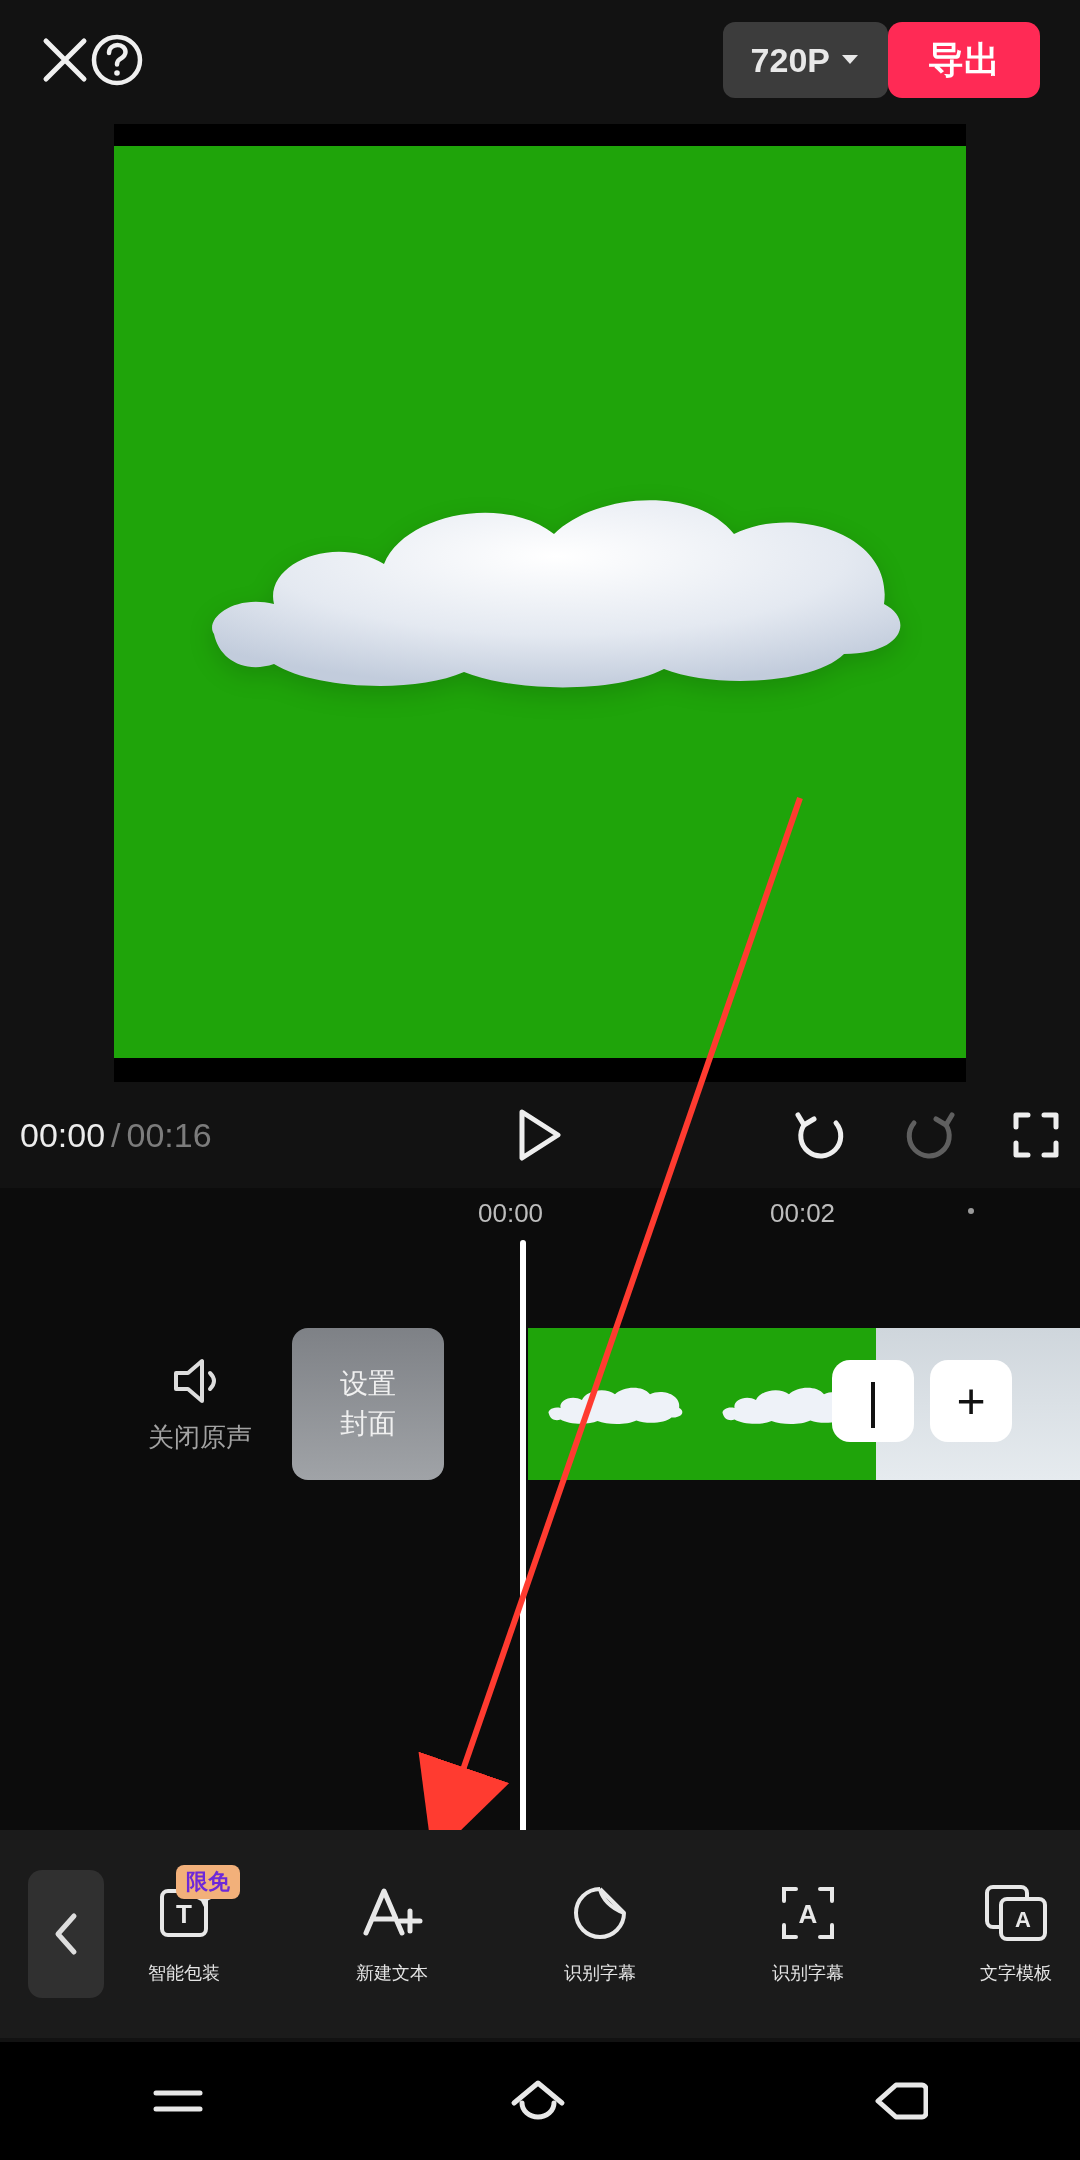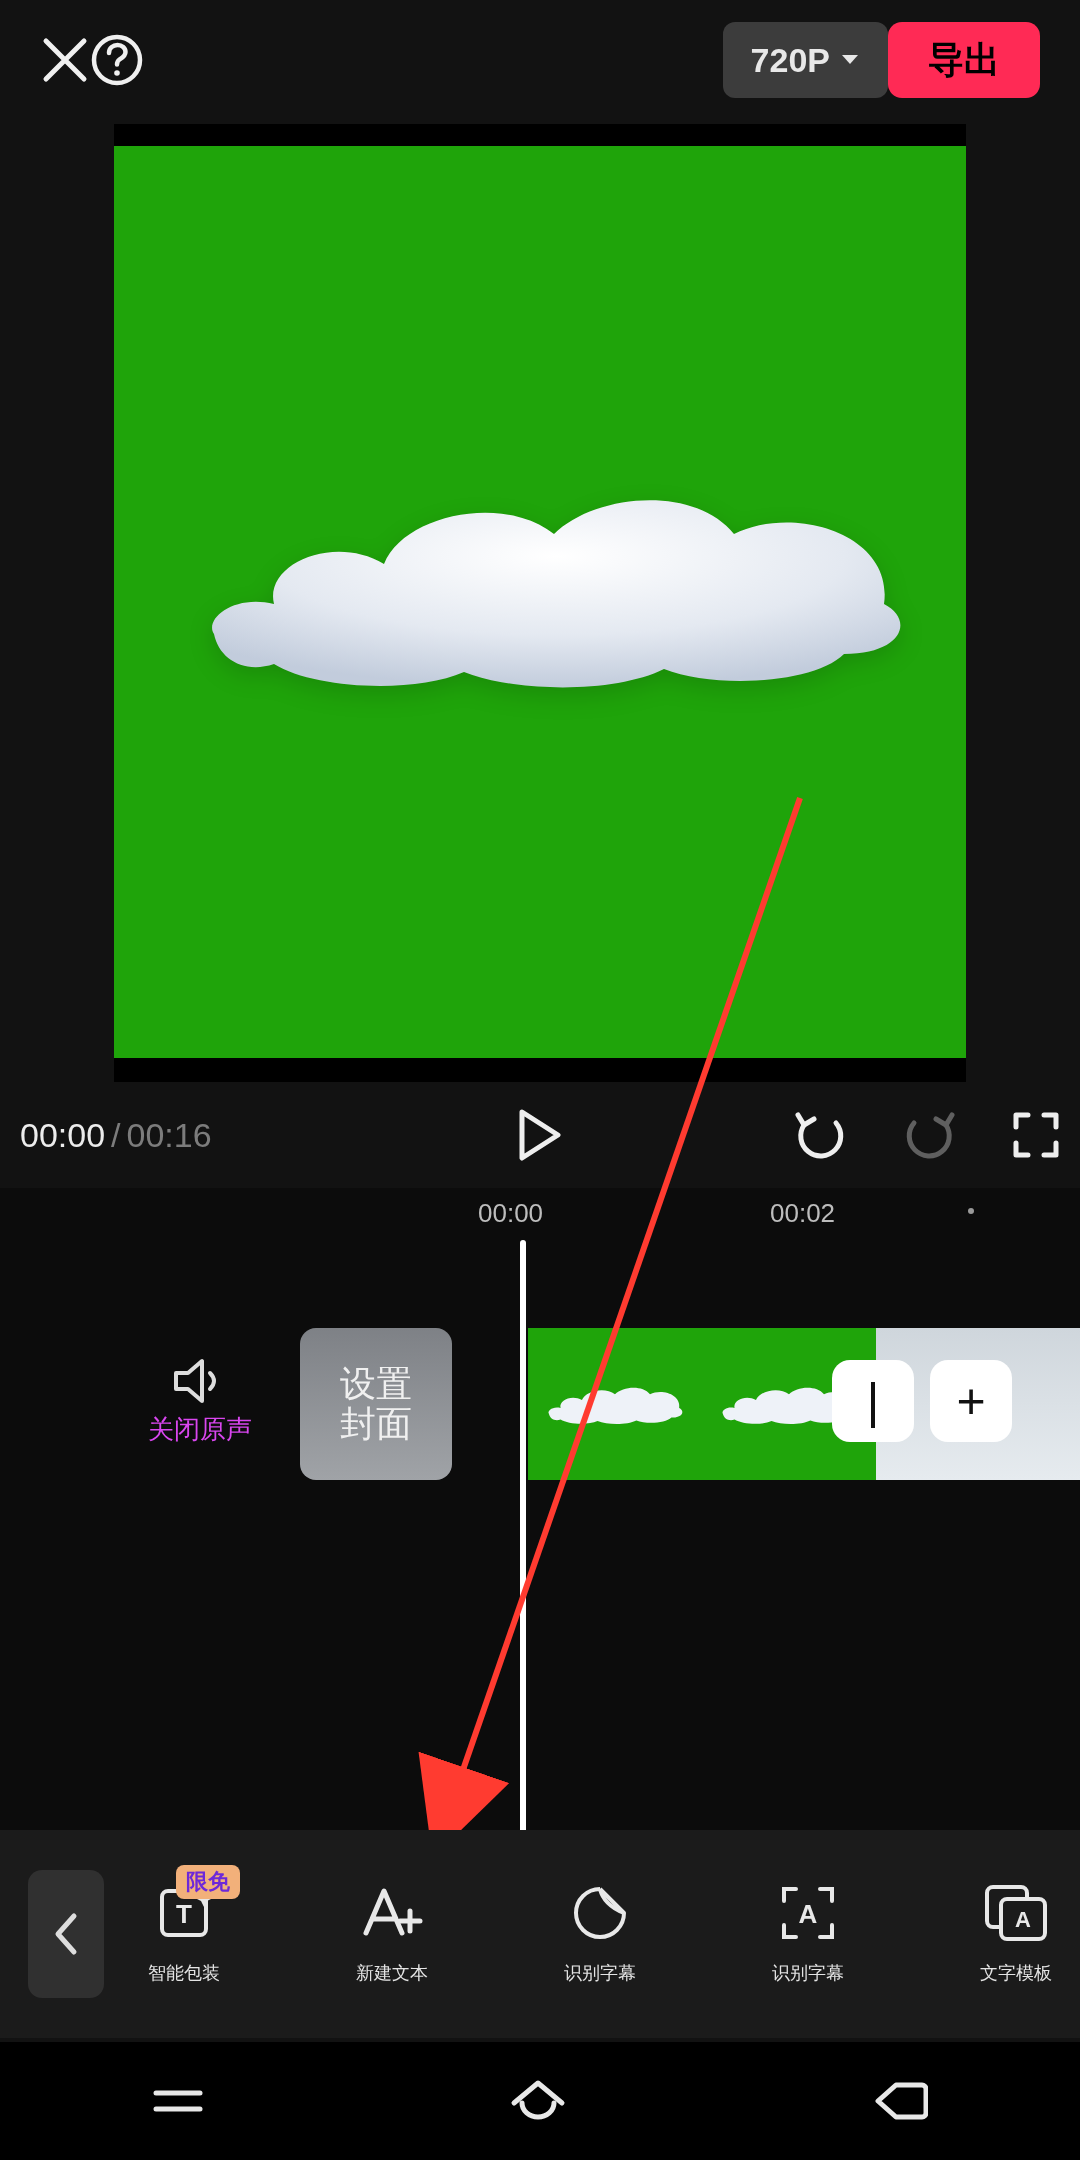--- a/index.html
+++ b/index.html
@@ -4,21 +4,21 @@
 <style>
   * { margin:0; padding:0; box-sizing:border-box; -webkit-font-smoothing:antialiased; }
   html,body { width:1080px; height:2160px; background:#000; font-family:-apple-system,"Helvetica Neue",Arial,sans-serif; color:#fff; overflow:hidden; }
   .app { position:relative; width:1080px; height:2160px; background:#121212; }
 
   
   .topbar { position:absolute; left:0; top:0; width:100%; height:120px; display:flex; align-items:center; padding:0 40px; }
   .topbar .spacer { flex:1; }
   .ico { display:flex; align-items:center; justify-content:center; }
   .res-pill { background:#3c3c3c; border-radius:12px; height:76px; display:flex; align-items:center; padding:0 28px; gap:10px; font-size:34px; font-weight:600; color:#e8e8e8; }
-  .export-btn { background:#ff2a55; border-radius:14px; height:76px; display:flex; align-items:center; padding:18px 40px; font-size:36px; font-weight:600; color:#000000;font-family:Liberation Serif, serif; }
+  .export-btn { background:#ff2a55; border-radius:14px; height:76px; display:flex; align-items:center; padding:18px 40px; font-size:36px; font-weight:600; color:#ffffff;font-family:Liberation Serif, serif; }
 
   
   .preview-wrap { position:absolute; left:114px; top:124px; width:852px; height:958px; background:#000; }
   .green { position:absolute; left:0; top:22px; width:852px; height:912px; background:#1fa40a; }
   .cloud { position:absolute; left:80px; top:330px; width:720px; height:260px; filter:drop-shadow(0 8px 12px rgba(0,0,0,.15)); }
 
   
   .playbar { position:absolute; left:0; top:1095px; width:100%; height:80px; display:flex; align-items:center; padding:0 20px; }
   .time { font-size:34px; font-weight:500; }
   .time .cur { color:#ececec; }
@@ -29,22 +29,22 @@
   .redo-disabled { opacity:.35; }
 
   
   .ruler { position:absolute; left:0; top:1188px; width:100%; height:52px; background:#0c0c0c; }
   .ruler span { position:absolute; top:10px; font-size:26px; color:#bdbdbd; }
   .ruler .dot { position:absolute; top:20px; width:6px; height:6px; border-radius:3px; background:#9a9a9a; }
 
   
   .timeline { position:absolute; left:0; top:1240px; width:100%; height:700px; background:#0c0c0c; }
   .mute-col { position:absolute; left:148px; top:116px; text-align:center; }
-  .mute-lbl { font-size:26px; color:#d946ef; margin-top:6px; }
-  .cover-tile { position:absolute; left:300px; top:88px; width:152px; height:152px; border-radius:16px; background:linear-gradient(#7e8186,#a0a3a7); display:flex; flex-direction:column; align-items:center; justify-content:center; font-size:36px; color:#f0f0f0; line-height:40px; }
+  .mute-lbl { font-size:26px; color:#a3a3a3; margin-top:14px; }
+  .cover-tile { position:absolute; left:292px; top:88px; width:152px; height:152px; border-radius:16px; background:linear-gradient(#7e8186,#a0a3a7); display:flex; flex-direction:column; align-items:center; justify-content:center; font-size:28px; color:#f0f0f0; line-height:40px; }
   .track { position:absolute; left:528px; top:88px; height:152px; display:flex; }
   .clip-green { width:348px; height:152px; background:#1fa40a; display:flex; align-items:center; justify-content:space-around; }
   .mini-cloud { width:140px; height:64px; }
   .clip-snow { width:224px; height:152px; background:linear-gradient(#cfd6dc,#e6ebef); position:relative; }
   .pill-btn { position:absolute; top:32px; width:82px; height:82px; border-radius:18px; background:#fff; color:#111; display:flex; align-items:center; justify-content:center; font-size:50px; font-weight:400; }
   .pill-minus { left:-44px; }
   .pill-plus  { left:54px; }
   .playhead { position:absolute; left:520px; top:0; width:6px; height:680px; background:#fff; border-radius:3px; }
 
   

